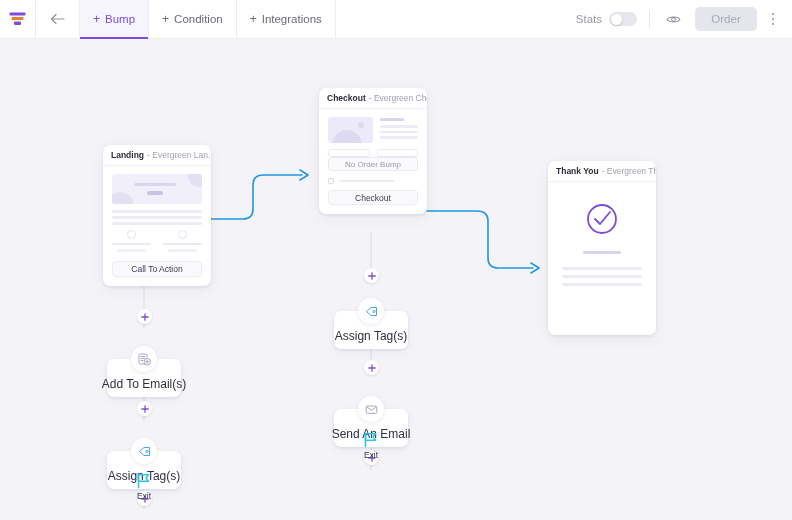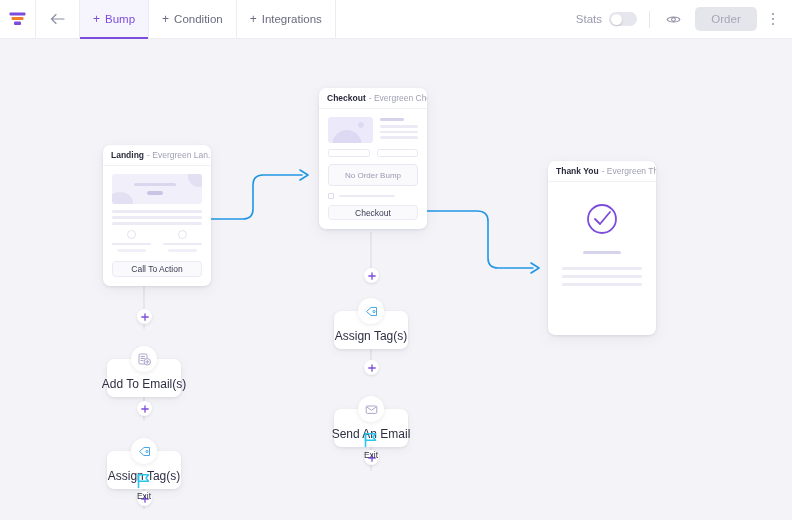--- a/index.html
+++ b/index.html
@@ -145,21 +145,21 @@
   .ck-img .mtn { position:absolute; left:4px; bottom:-9px; width:30px; height:22px;
                  border-radius:50% 50% 0 0 / 70% 70% 0 0; background:#ddd9f2; }
   .ck-img .dot { position:absolute; right:9px; top:5px; width:6px; height:6px;
                  border-radius:50%; background:#ddd9f2; }
   .ck-txt { flex: 1; padding-top: 1px; }
   .ck-txt .t1 { height: 3px; width: 62%; border-radius: 2px; background: #d6d3ec; margin-bottom: 4px; }
   .ck-txt .t { height: 2.5px; border-radius: 2px; background: #ecebf5; margin-bottom: 3px; }
   .ck-fields { display: flex; gap: 7px; margin-top: 6px; }
   .ck-fields .f { flex: 1; height: 8px; border-radius: 2.5px; border: 1px solid #e9e7f3; background: #fff; }
   .bump {
-    margin-top: 7px; height: 22px; border-radius: 4px;
+    height: 14px; border-radius: 4px;
     border: 1px solid #e9e7f3; background: #fafafd;
     display: flex; align-items: center; justify-content: center;
     font-size: 8px; color: #9a9ab0;
   }
   .ck-check { display: flex; align-items: center; gap: 5px; margin-top: 7px; }
   .ck-check .bx { width: 6px; height: 6px; border: 1px solid #dedbee; border-radius: 1px; }
   .ck-check .lnn { flex: 1; height: 2.5px; border-radius: 2px; background: #ecebf5; max-width: 56px; }
   .ck-btn {
     margin-top: 6px; height: 15px; border-radius: 4px;
     border: 1px solid #eceaf4; background: #fafafd;

